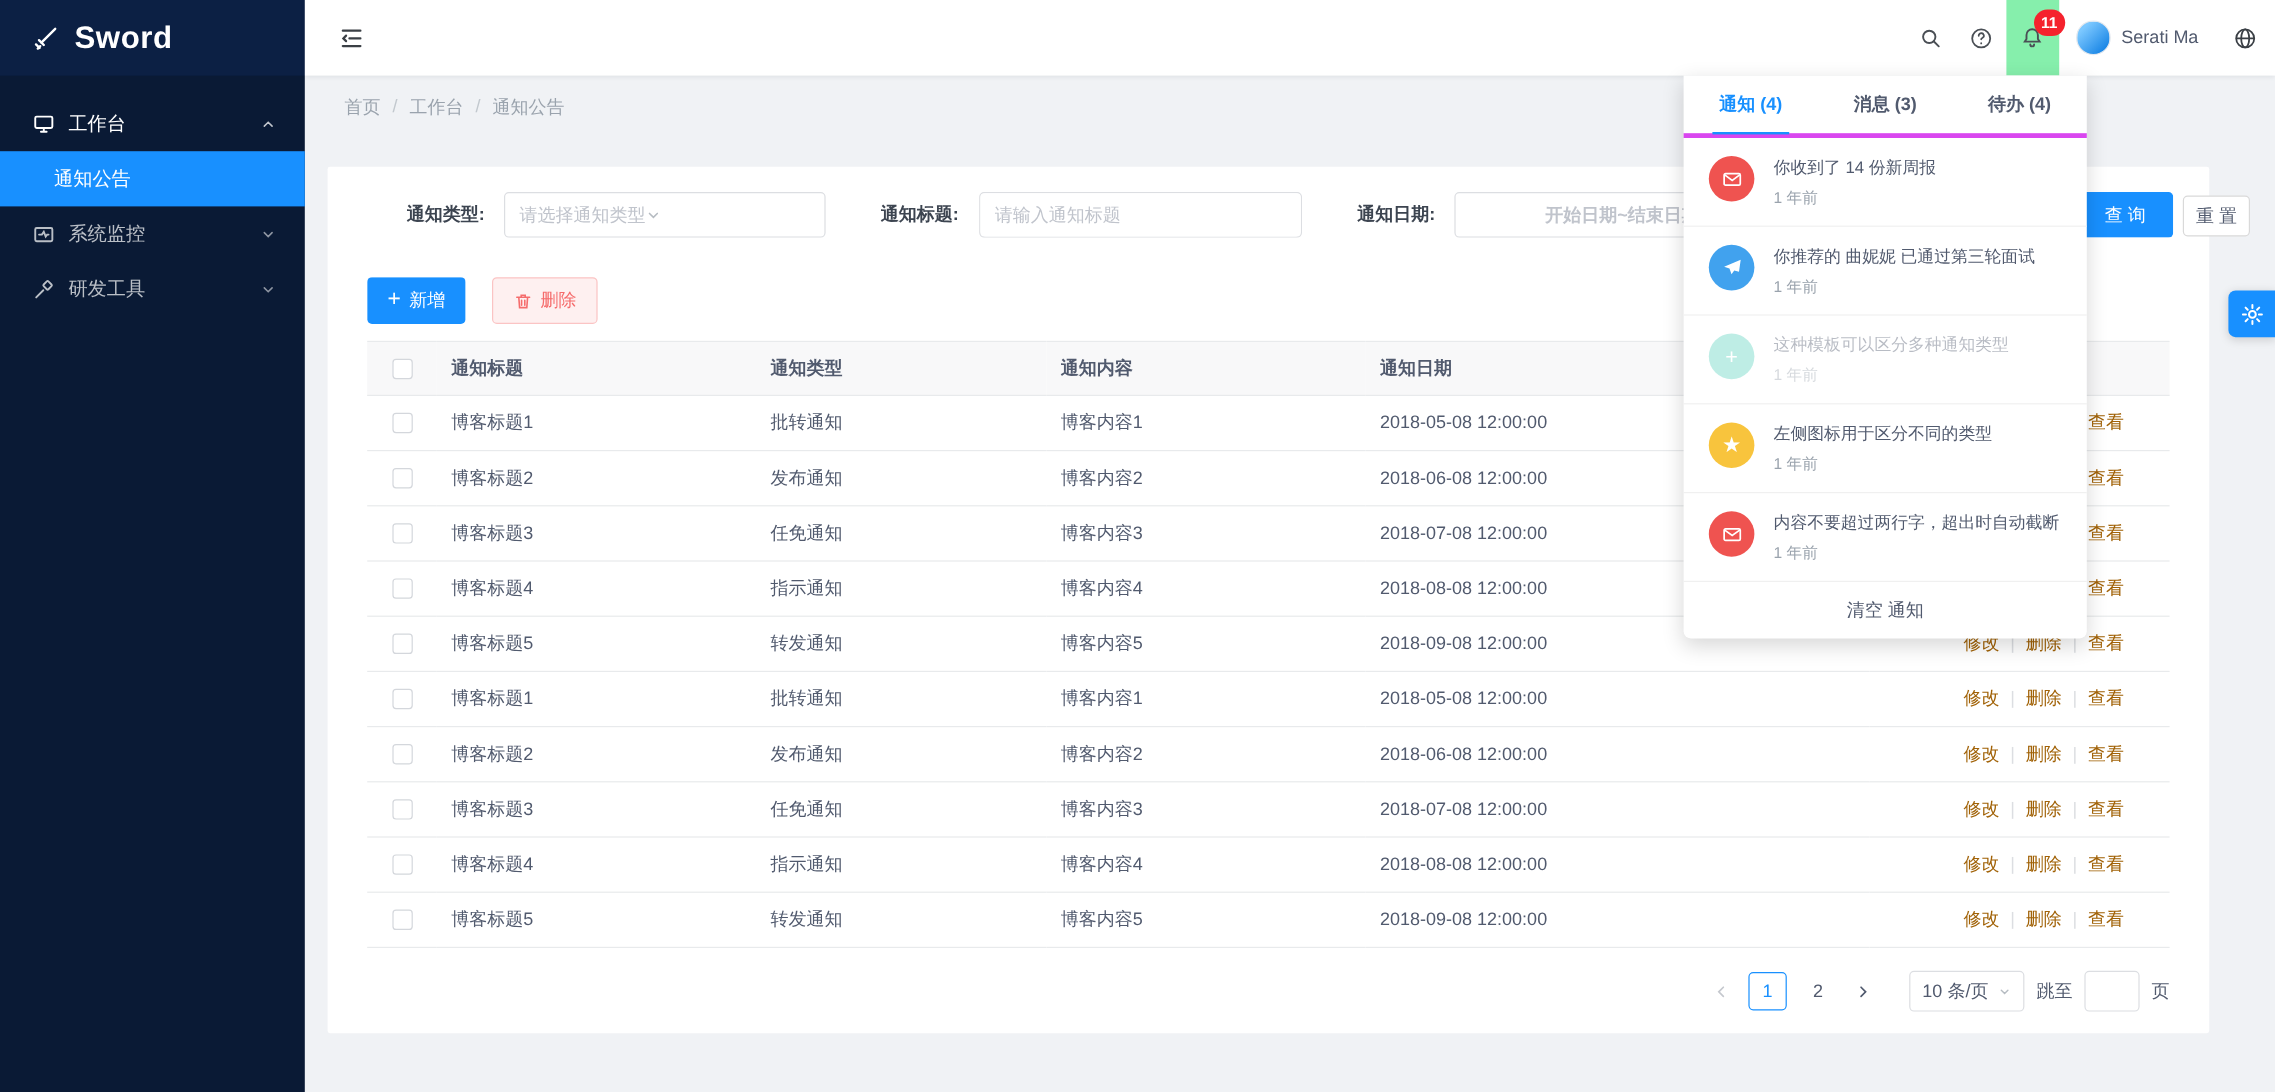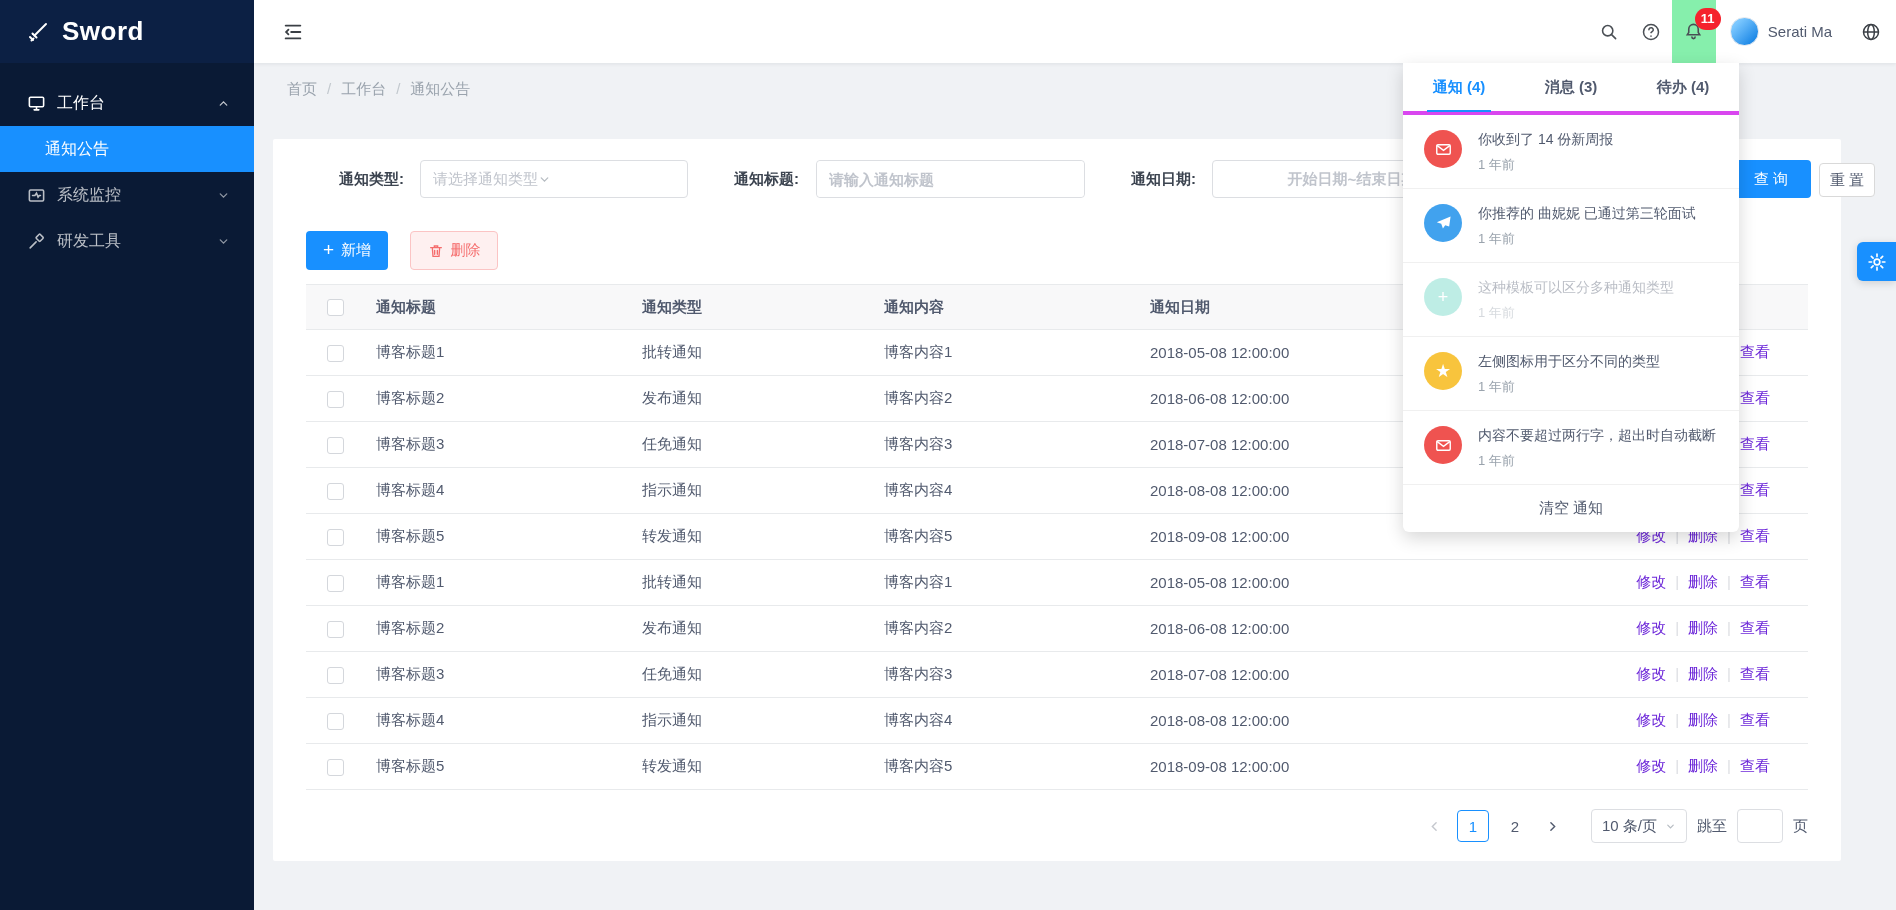--- a/index.html
+++ b/index.html
@@ -46,21 +46,21 @@
   
   .card { position: absolute; left: 273px; top: 139px; width: 1568px; height: 722px; background: #fff; border-radius: 2px; padding: 20px 33px 0; z-index: 5; }
 
   
   .filters { position: relative; height: 40px; margin-bottom: 32px; }
   .f-label { position: absolute; top: 0; height: 40px; line-height: 40px; font-weight: 700; color: #3c4450; }
   .f-box { position: absolute; top: 1px; height: 38px; border: 1px solid #dcdee2; border-radius: 4px; background: #fff; display: flex; align-items: center; cursor: pointer; }
   .f-placeholder { color: #c0c4cc; font-size: 15px; }
   .type-select { left: 114px; width: 268px; padding: 0 12px; justify-content: flex-start; }
   .title-input-wrap { left: 510px; width: 269px; }
-  .title-input { width: 100%; height: 100%; border: none; outline: none; padding: 0 12px; font-size: 15px; font-family: inherit; color: #515a6e; border-radius: 4px; font-weight: bold; }
+  .title-input { width: 100%; height: 100%; border: none; outline: none; padding: 0 12px; font-size: 15px; font-family: inherit; color: #515a6e; border-radius: 4px; }
   .title-input::placeholder { color: #c0c4cc; }
   .date-range { left: 906px; width: 280px; justify-content: center; gap: 0; font-weight: bold; }
   .btn { height: 40px; border-radius: 4px; border: 1px solid transparent; font-size: 15px; font-family: inherit; display: inline-flex; align-items: center; justify-content: center; cursor: pointer; }
   .btn-primary { background: #1890ff; color: #fff; }
   .btn-plain { background: #fff; color: #515a6e; border-color: #d9d9d9; }
   .search-btn { position: absolute; left: 1425px; top: 1px; width: 80px; height: 38px; }
   .reset-btn { position: absolute; left: 1513px; top: 4px; width: 56px; height: 34px; }
 
   
   .toolbar { display: flex; gap: 22px; margin-bottom: 14px; }
@@ -68,21 +68,21 @@
   .add-plus { font-size: 19px; line-height: 1; margin-top: -2px; }
   .danger-btn { width: 88px; height: 39px; gap: 7px; background: #fef0f0; border-color: #fbc4c4; color: #f56c6c; }
 
   
   table.grid { width: 1502px; border-collapse: collapse; table-layout: fixed; border-top: 1px solid #e8eaec; }
   .grid th { background: #f8f8f9; height: 45px; text-align: left; padding-left: 12px; font-size: 15px; font-weight: 700; color: #515a6e; border-bottom: 1px solid #e8eaec; }
   .grid td { height: 46px; padding-left: 12px; font-size: 15px; color: #515a6e; border-bottom: 1px solid #e8eaec; }
   .grid .td-check, .grid .th-check { text-align: center; padding-left: 0; }
   .cb { width: 17px; height: 17px; border: 1.5px solid #d4d7dc; border-radius: 3px; background: #fff; display: inline-block; vertical-align: middle; cursor: pointer; }
   .td-actions { text-align: right; padding-right: 38px !important; white-space: nowrap; }
-  .lnk { color: #6d28d9; cursor: pointer; text-decoration: none; }
+  .lnk { color: #a16207; cursor: pointer; text-decoration: none; }
   .act-sep { color: #dcdee2; margin: 0 9px; }
 
   
   .pager { display: flex; align-items: center; justify-content: flex-end; gap: 10px; margin-top: 18px; height: 36px; font-size: 15px; color: #515a6e; }
   .pg-arrow { width: 24px; height: 32px; display: flex; align-items: center; justify-content: center; cursor: pointer; color: #515a6e; }
   .pg-arrow.disabled { color: #c5c8ce; cursor: default; }
   .pg-num { min-width: 32px; height: 32px; display: flex; align-items: center; justify-content: center; border-radius: 4px; cursor: pointer; }
   .pg-num.active { border: 1px solid #1890ff; color: #1890ff; background: #fff; }
   .pg-size { height: 34px; border: 1px solid #dcdee2; border-radius: 4px; display: flex; align-items: center; gap: 8px; padding: 0 10px; cursor: pointer; color: #515a6e; margin-left: 16px; }
   .jump-input { width: 46px; height: 34px; border: 1px solid #dcdee2; border-radius: 4px; outline: none; text-align: center; font-family: inherit; font-size: 15px; color: #515a6e; }

